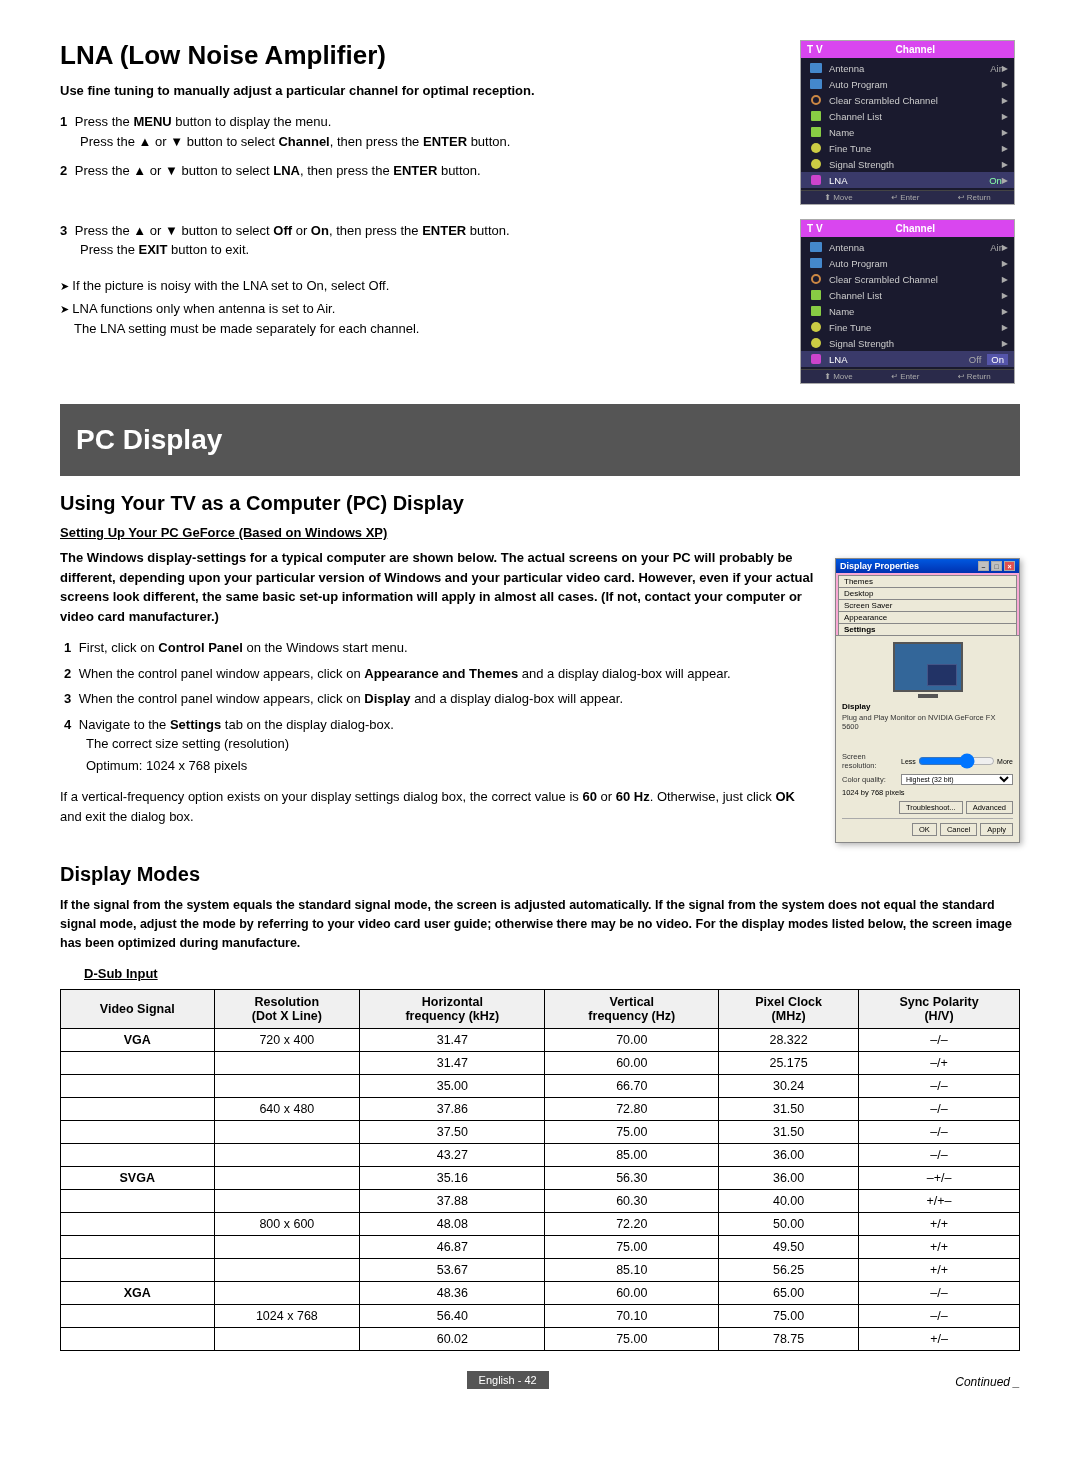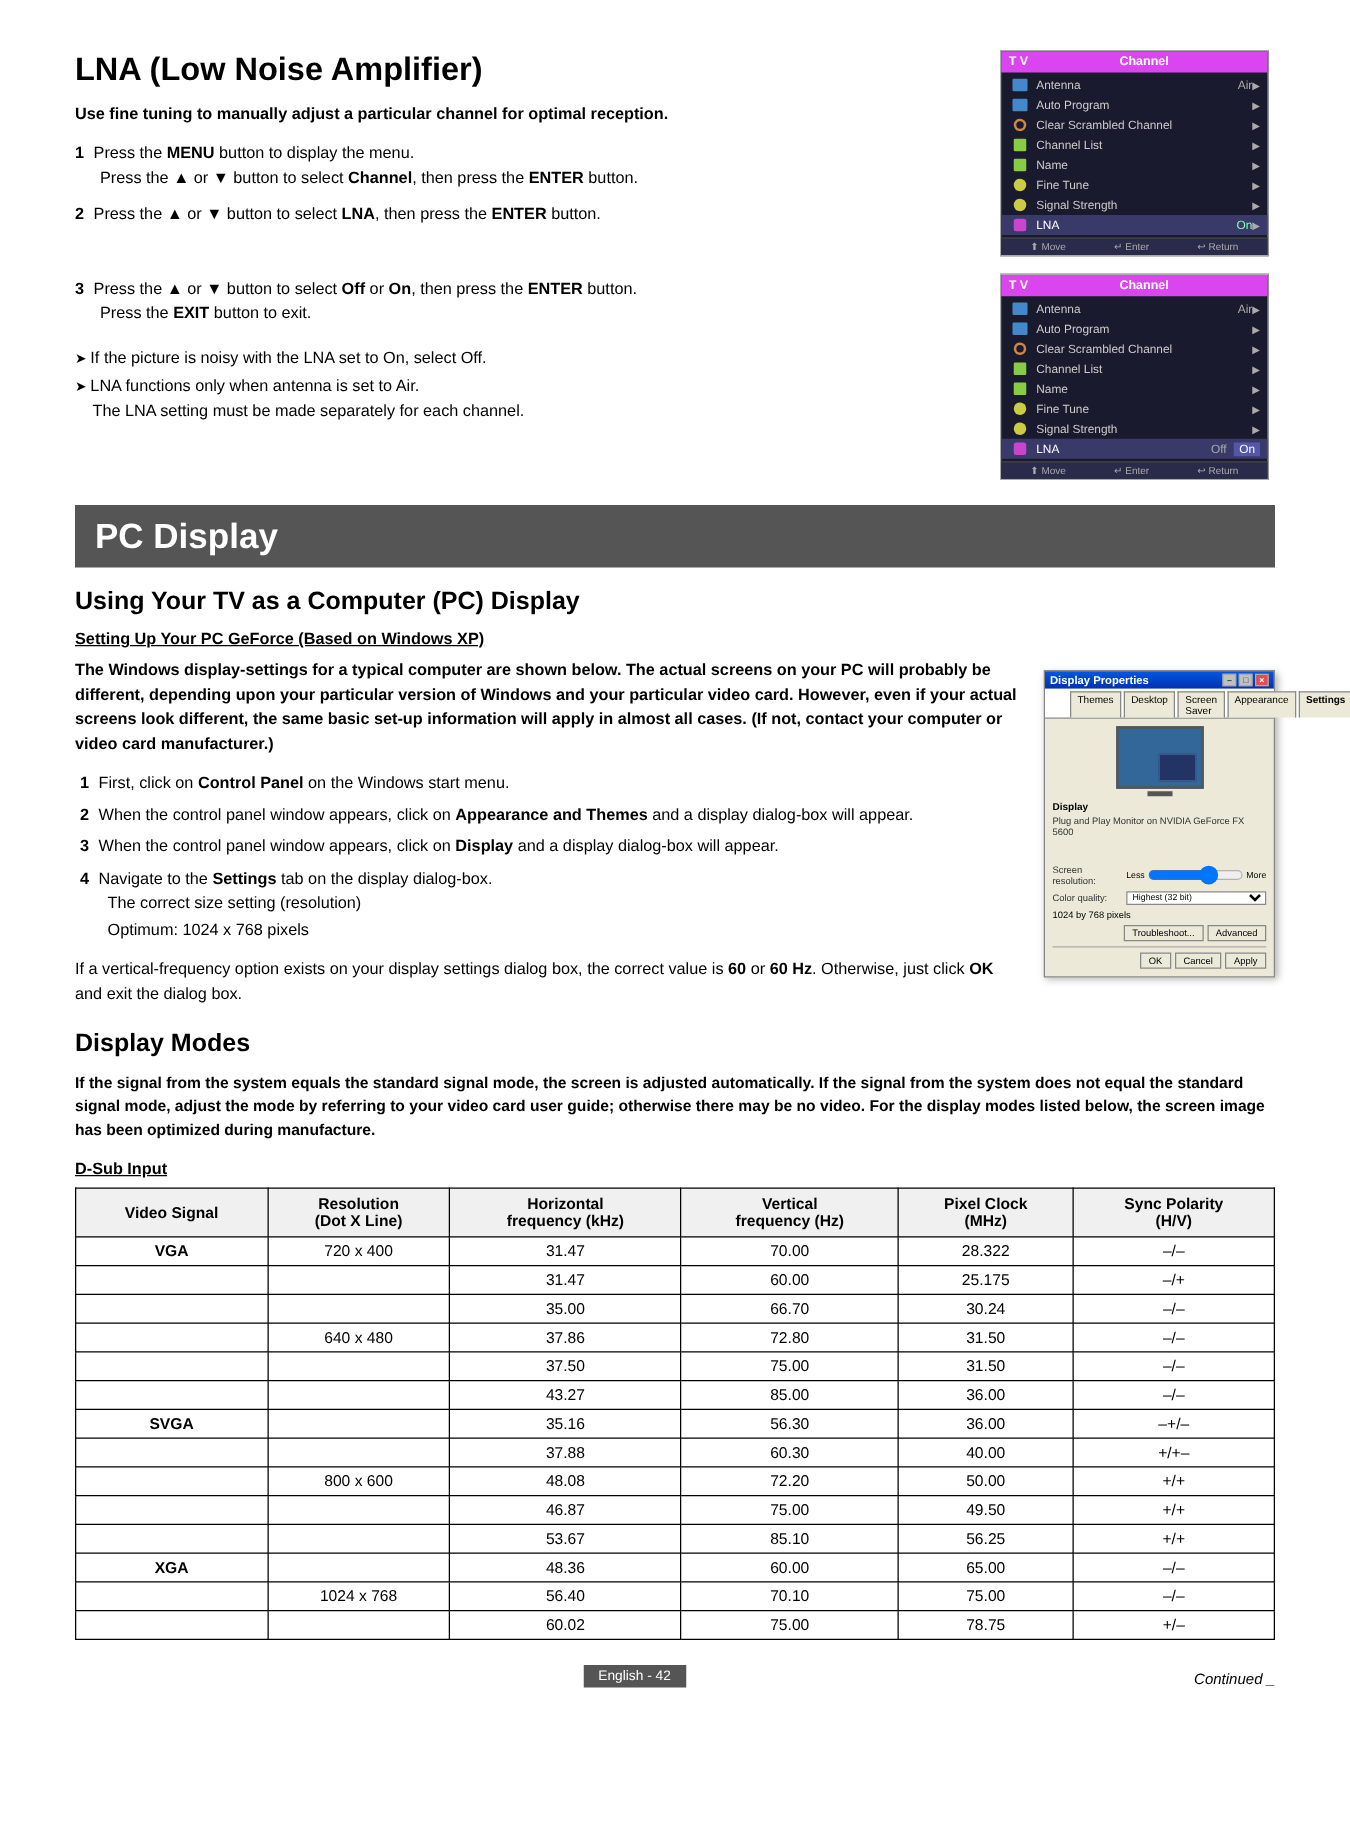--- a/index.html
+++ b/index.html
@@ -148,21 +148,21 @@
       display: flex;
       gap: 2px;
     }
     .tv-lna-off { color: #aaaaaa; padding: 0 4px; }
     .tv-lna-on-label { background: #5555aa; color: white; padding: 0 4px; }
 
     
     .pc-display-header {
       background: #555555;
       color: #ffffff;
-      padding: 9px 16px;
+      padding: 20px 16px;
       font-size: 28px;
       font-weight: bold;
       margin: 20px 0 16px 0;
     }
 
     .section-title {
       font-size: 20px;
       font-weight: bold;
       margin-bottom: 10px;
     }
@@ -240,24 +240,25 @@
       align-items: center;
       justify-content: center;
       font-size: 7px;
       cursor: pointer;
       background: #c0c0c0;
       color: #333;
     }
     .winxp-btn-close { background: #e05050; color: white; }
     .winxp-tabs {
       display: flex;
-      background: #ffffff;
+      background: #f9a8d4;
       border-bottom: 1px solid #888;
       padding-top: 2px;
-      padding-left: 20px;
+      padding-left: 2px;
+      flex-direction: column;
     }
     .winxp-tab {
       background: #ece9d8;
       border: 1px solid #888;
       border-bottom: none;
       padding: 1px 5px;
       font-size: 8px;
       margin-right: 2px;
     }
     .winxp-tab.active { font-weight: bold; }
@@ -327,20 +328,21 @@
       line-height: 1.5;
       margin-bottom: 14px;
     }
     .display-modes-intro strong { font-weight: bold; }
 
     .table-section-label {
       font-size: 13px;
       font-weight: bold;
       text-decoration: underline;
       margin-bottom: 8px;
+      margin-left: 24px;
     }
 
     
     table {
       width: 100%;
       border-collapse: collapse;
       font-size: 12.5px;
     }
     th {
       border: 1px solid #000;

